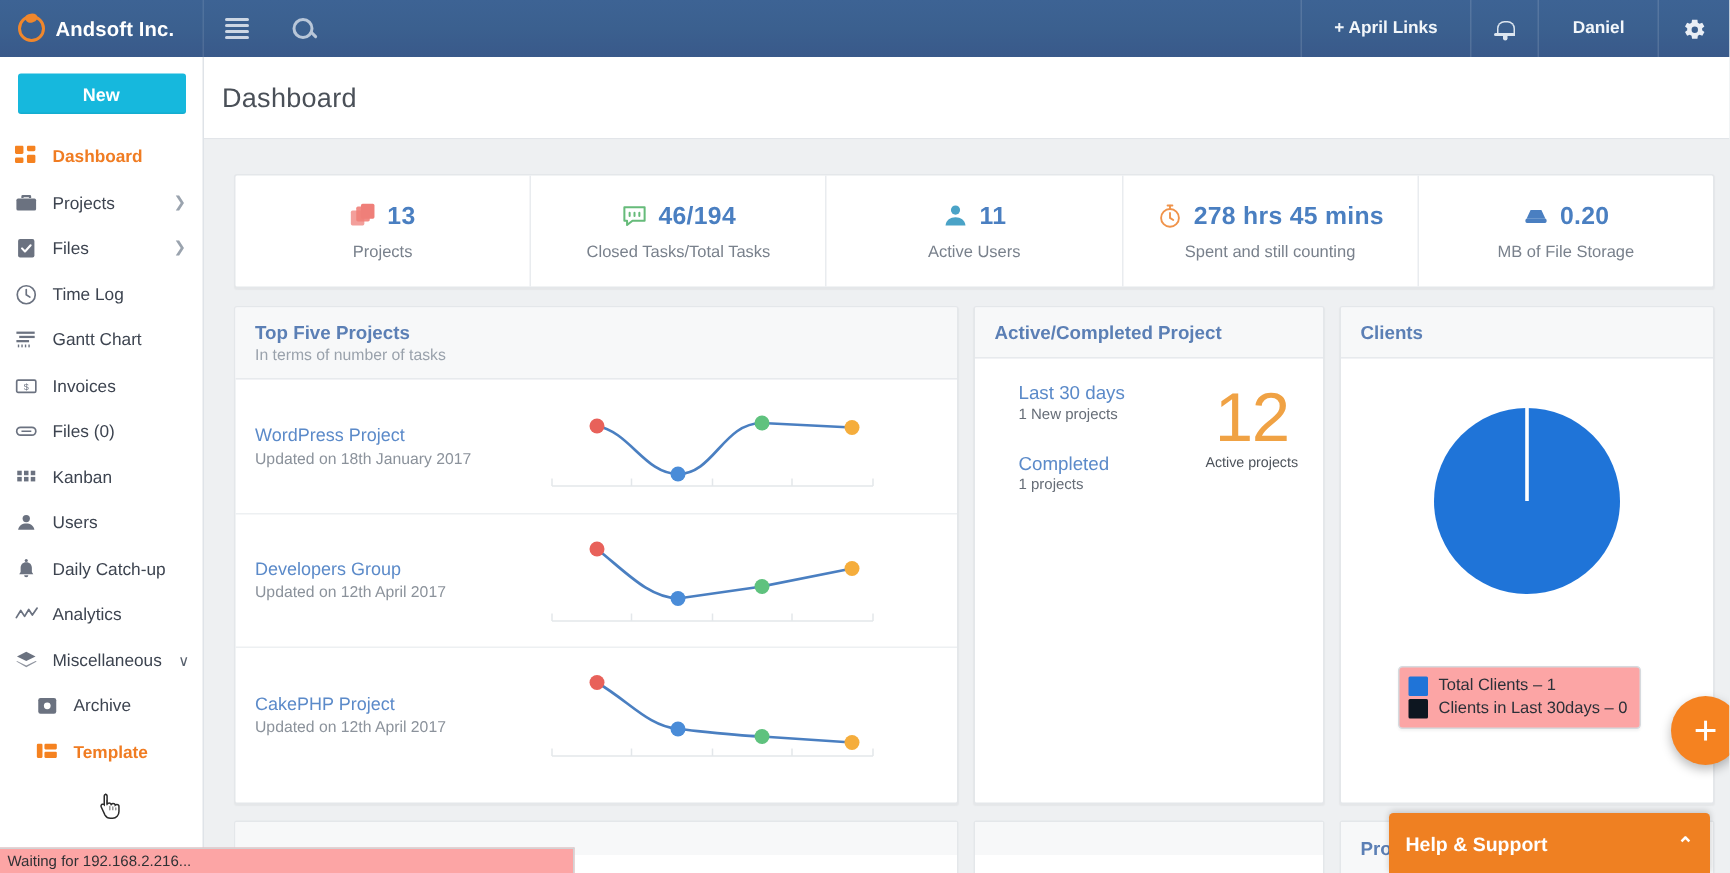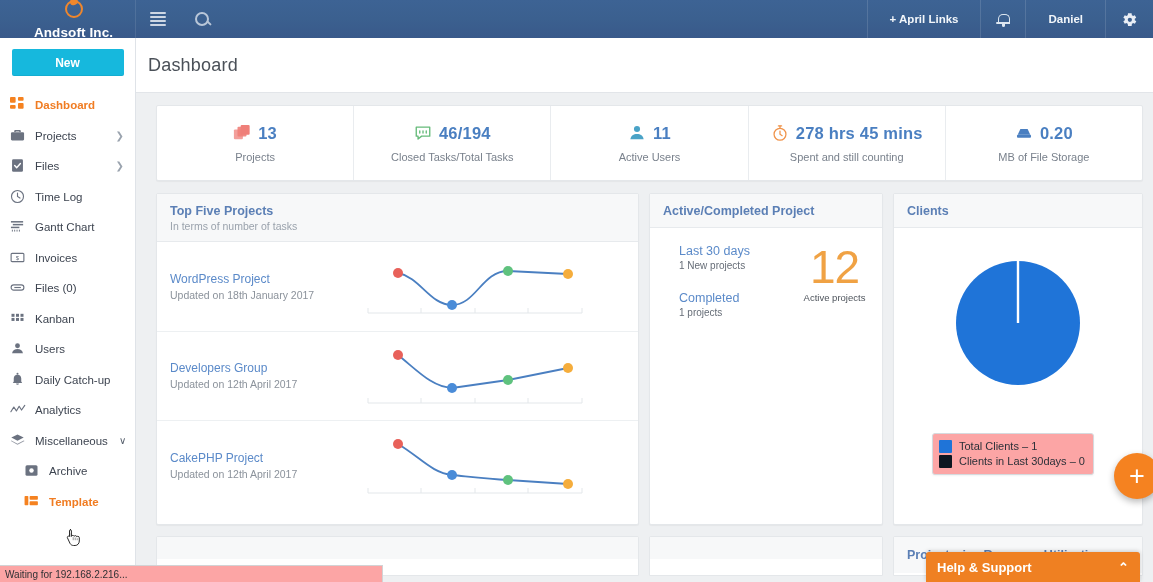--- a/index.html
+++ b/index.html
@@ -15,21 +15,20 @@
   .topbar {
     position: absolute; top: 0; left: 0; width: 1153px; height: 38px;
     background: linear-gradient(to bottom, #3d6394 0%, #3b608f 50%, #39598a 100%);
     display: flex; align-items: stretch;
     color: #fff;
   }
   .brand {
     width: 136px; display: flex; align-items: center; gap: 7px;
     padding-left: 12px;
     border-right: 1px solid rgba(255,255,255,0.10);
-    flex-direction: column;
   }
   .brand-logo {
     width: 18px; height: 18px; border-radius: 50%;
     border: 2.2px solid #f0872c;
     position: relative; flex: none;
   }
   .brand-logo::after {
     content: ""; position: absolute; top: -3px; left: 3px;
     width: 8px; height: 6px; background: #f0872c;
     border-radius: 40% 60% 50% 50%; transform: rotate(-18deg);
@@ -113,21 +112,21 @@
     position: absolute; top: 38px; left: 136px; width: 1017px; height: 55px;
     background: #ffffff; border-bottom: 1px solid #e2e5e9;
     display: flex; align-items: center; padding-left: 12px;
   }
   .page-title { font-size: 18px; color: #4a5058; font-weight: normal; letter-spacing:.2px;}
 
   
   .content {
     position: absolute; top: 93px; left: 136px; width: 1017px; height: 489px;
     background: #eef0f2; overflow: hidden;
-    padding: 12px 10px 0 20px;
+    padding: 23px 10px 0 20px;
   }
 
   
   .stats {
     display: flex; background: #fff; border: 1px solid #e4e7ea;
     height: 76px; border-radius: 2px;
     box-shadow: 0 1px 1px rgba(0,0,0,.04);
   }
   .stat {
     flex: 1; display: flex; flex-direction: column;
@@ -202,21 +201,21 @@
   
   .bottom-row { display: flex; gap: 10px; margin-top: 11px; }
   .bp { background: #fff; border: 1px solid #e4e7ea; border-radius: 2px 2px 0 0; height: 40px; }
   .bp1 { width: 483px; }
   .bp2 { width: 234px; }
   .bp3 { width: 250px; }
   .bp-head { background:#f7f8f9; padding: 11px 13px; font-size: 12.5px; font-weight: bold; color: #5b7fb5; white-space: nowrap; }
 
   
   .help {
-    position: absolute; right: 13px; bottom: 0; width: 214px; height: 30px;
+    position: absolute; right: 13px; bottom: 0; width: 214px; height: 40px;
     background: #ef8022; color: #fff; border-radius: 3px 3px 0 0;
     display: flex; align-items: center; padding: 0 11px;
     font-size: 13px; font-weight: bold; cursor: pointer; z-index: 30;
     box-shadow: 0 -1px 4px rgba(0,0,0,.18);
   }
   .help .chv { margin-left: auto; font-size: 13px; }
 
   
   .statusbar {
     position: absolute; left: 0; bottom: 0; height: 17px; width: 383px;

